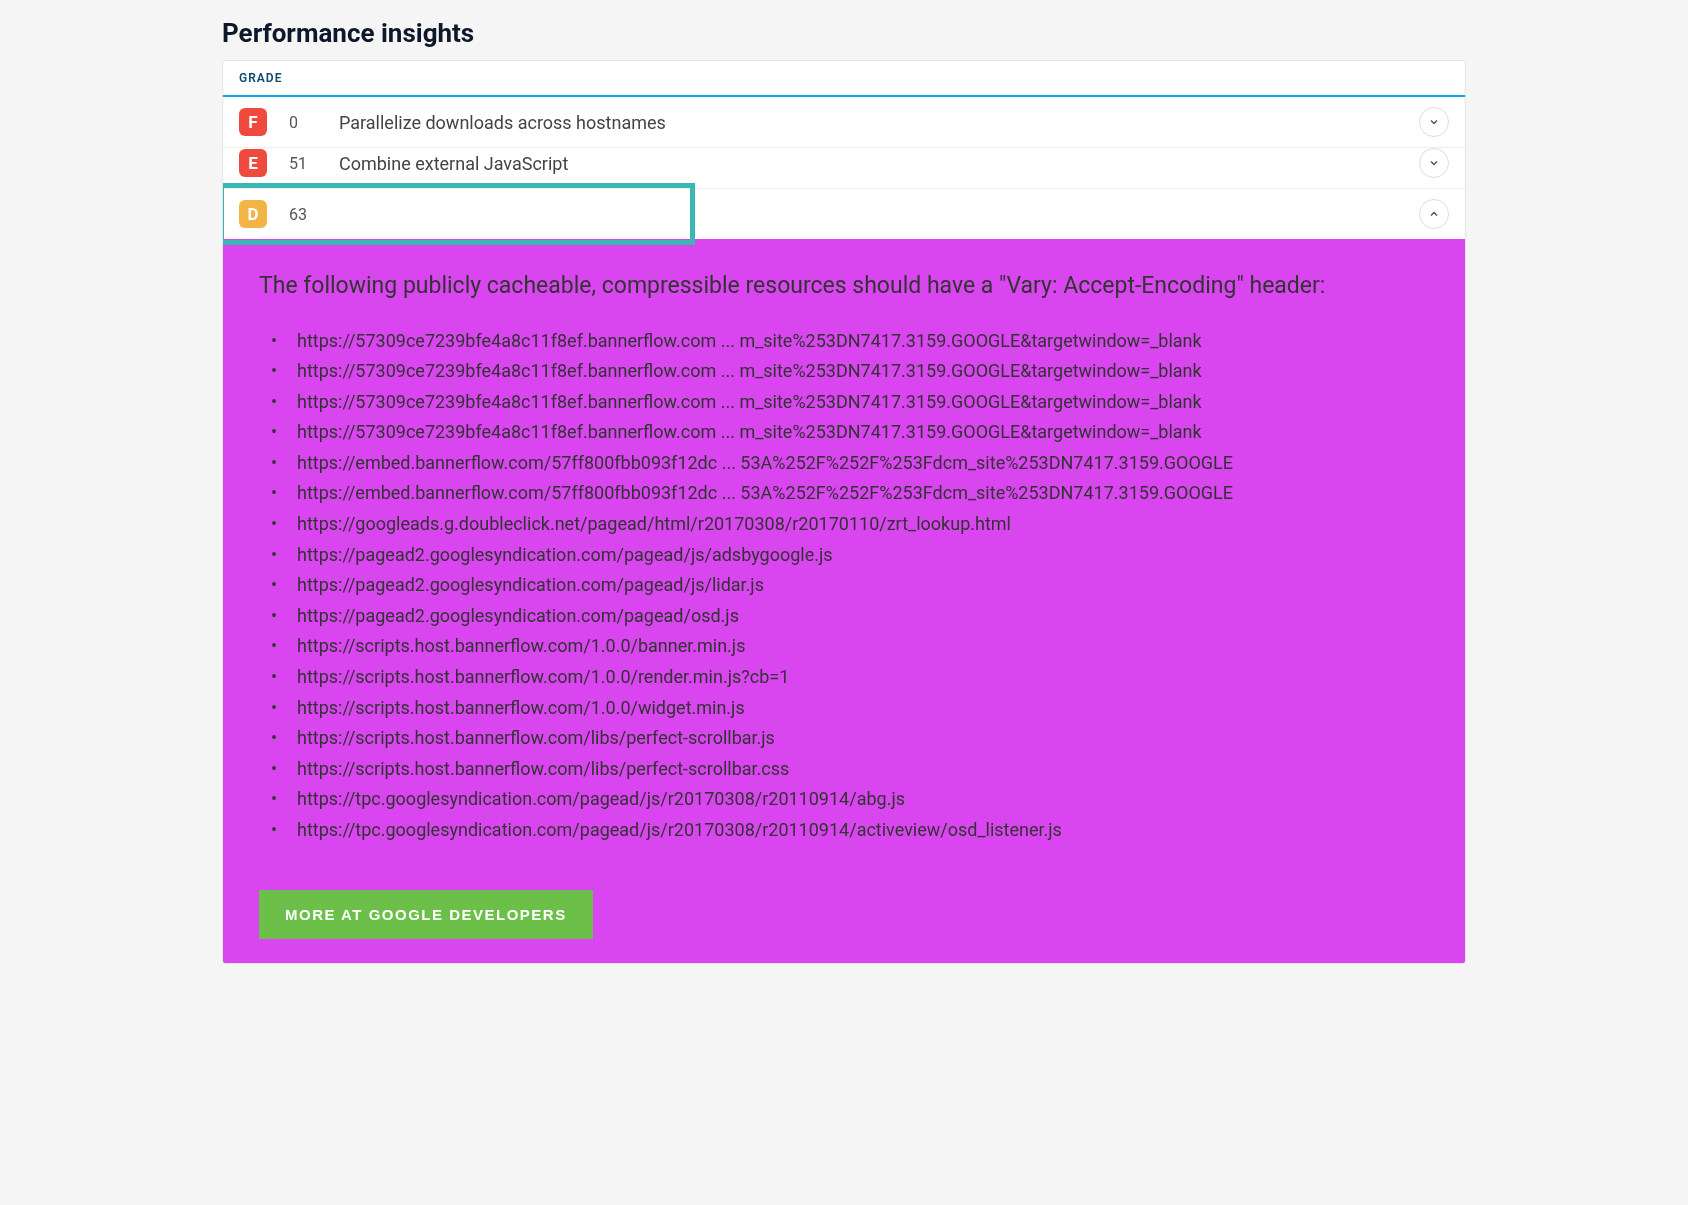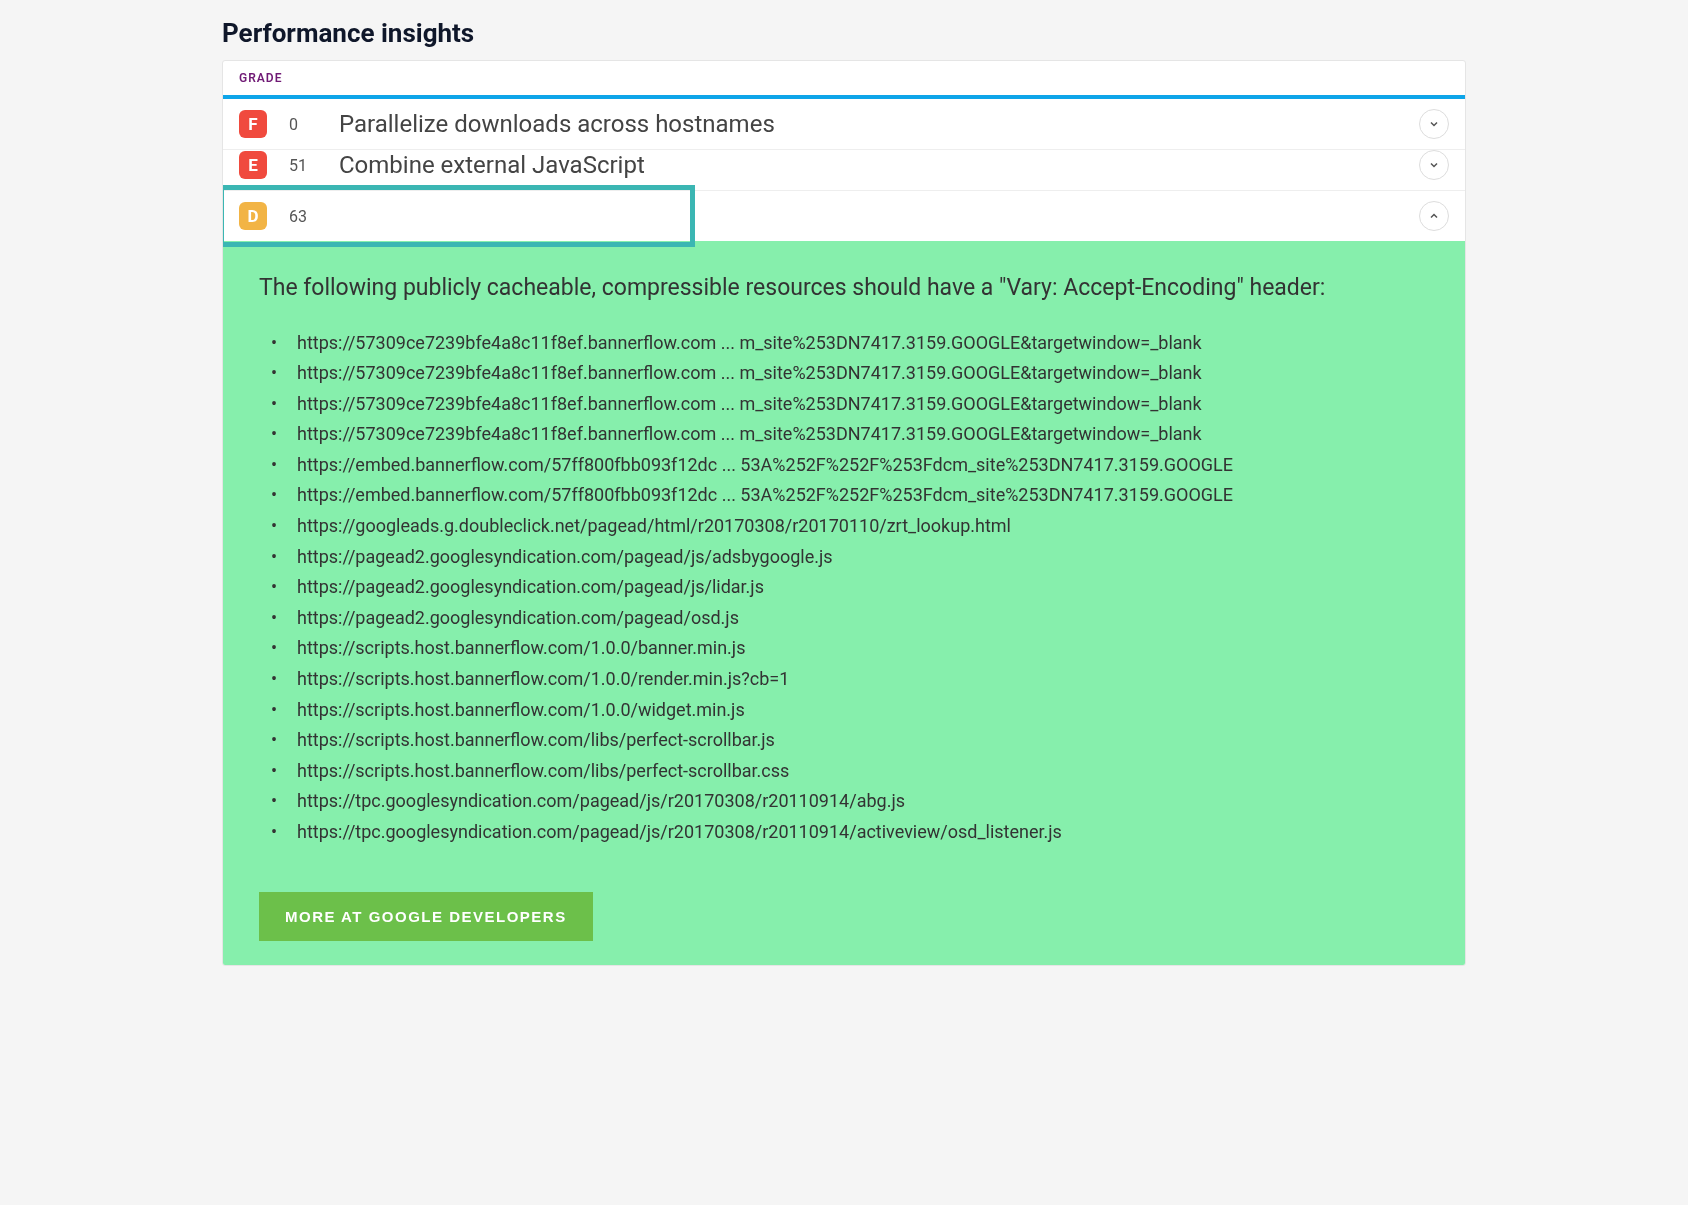--- a/index.html
+++ b/index.html
@@ -25,23 +25,23 @@
       border: 1px solid #e5e5e5;
       border-radius: 3px;
       overflow: hidden;
     }
     .panel-header {
       display: flex;
       align-items: center;
       padding: 10px 16px;
       font-size: 12px;
       font-weight: 600;
-      color: #701a75;
+      color: #0c4a6e;
       letter-spacing: 1px;
-      border-bottom: 4px solid #0ea5e9;
+      border-bottom: 2px solid #0ea5e9;
     }
     .col-grade {
       width: 100px;
       display: flex;
       align-items: center;
       gap: 10px;
     }
     .col-suggestion {
       flex: 1;
     }
@@ -68,21 +68,21 @@
     }
     .grade-f, .grade-e { background: #f04a3e; }
     .grade-d { background: #f2b445; }
     .score {
       font-size: 16px;
       color: #555;
       width: 34px;
       display: inline-block;
     }
     .suggestion-text {
-      font-size: 24px;
+      font-size: 18px;
       color: #444;
     }
     .chevron-btn {
       width: 30px;
       height: 30px;
       border-radius: 50%;
       border: 1px solid #ddd;
       background: #fff;
       display: flex;
       align-items: center;
@@ -98,21 +98,21 @@
       right: 62%;
       top: -6px;
       bottom: -6px;
       border: 5px solid #3bb6b3;
       pointer-events: none;
       z-index: 2;
     }
     .insight-row.positioned { position: relative; }
     .details {
       padding: 30px 36px 24px 36px;
-      background: #86efac;
+      background: #d946ef;
     }
     .details-intro {
       font-size: 23px;
       line-height: 1.5;
       color: #333;
       margin-bottom: 22px;
       font-weight: 400;
     }
     .resource-list {
       list-style: none;

